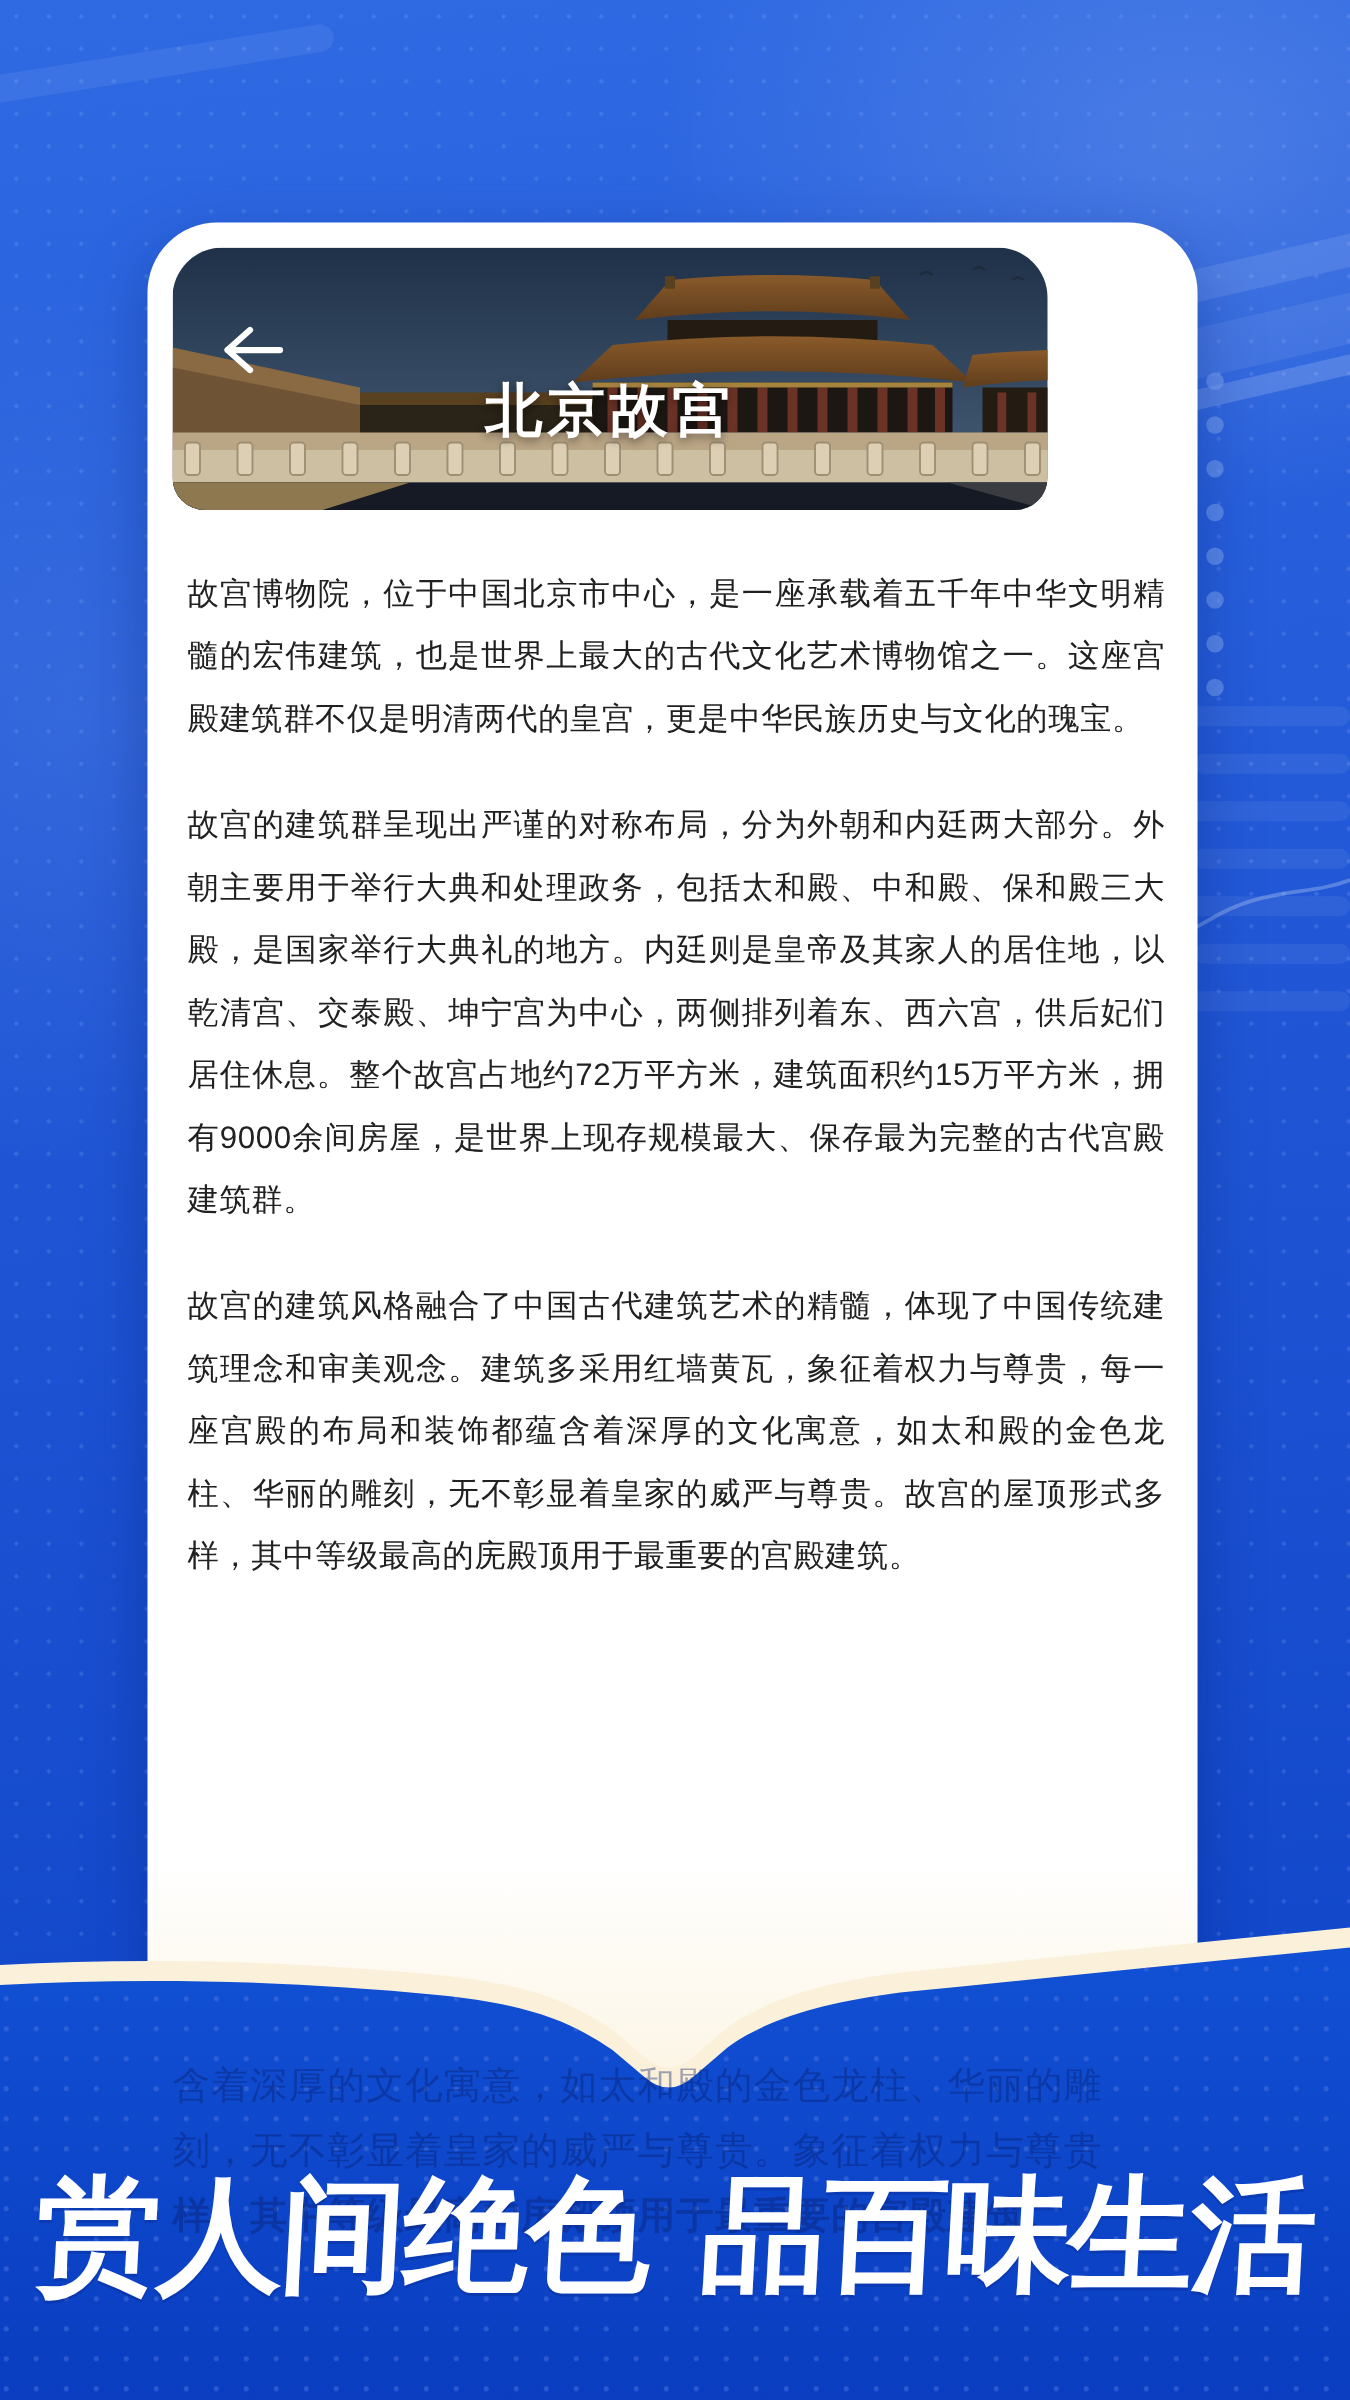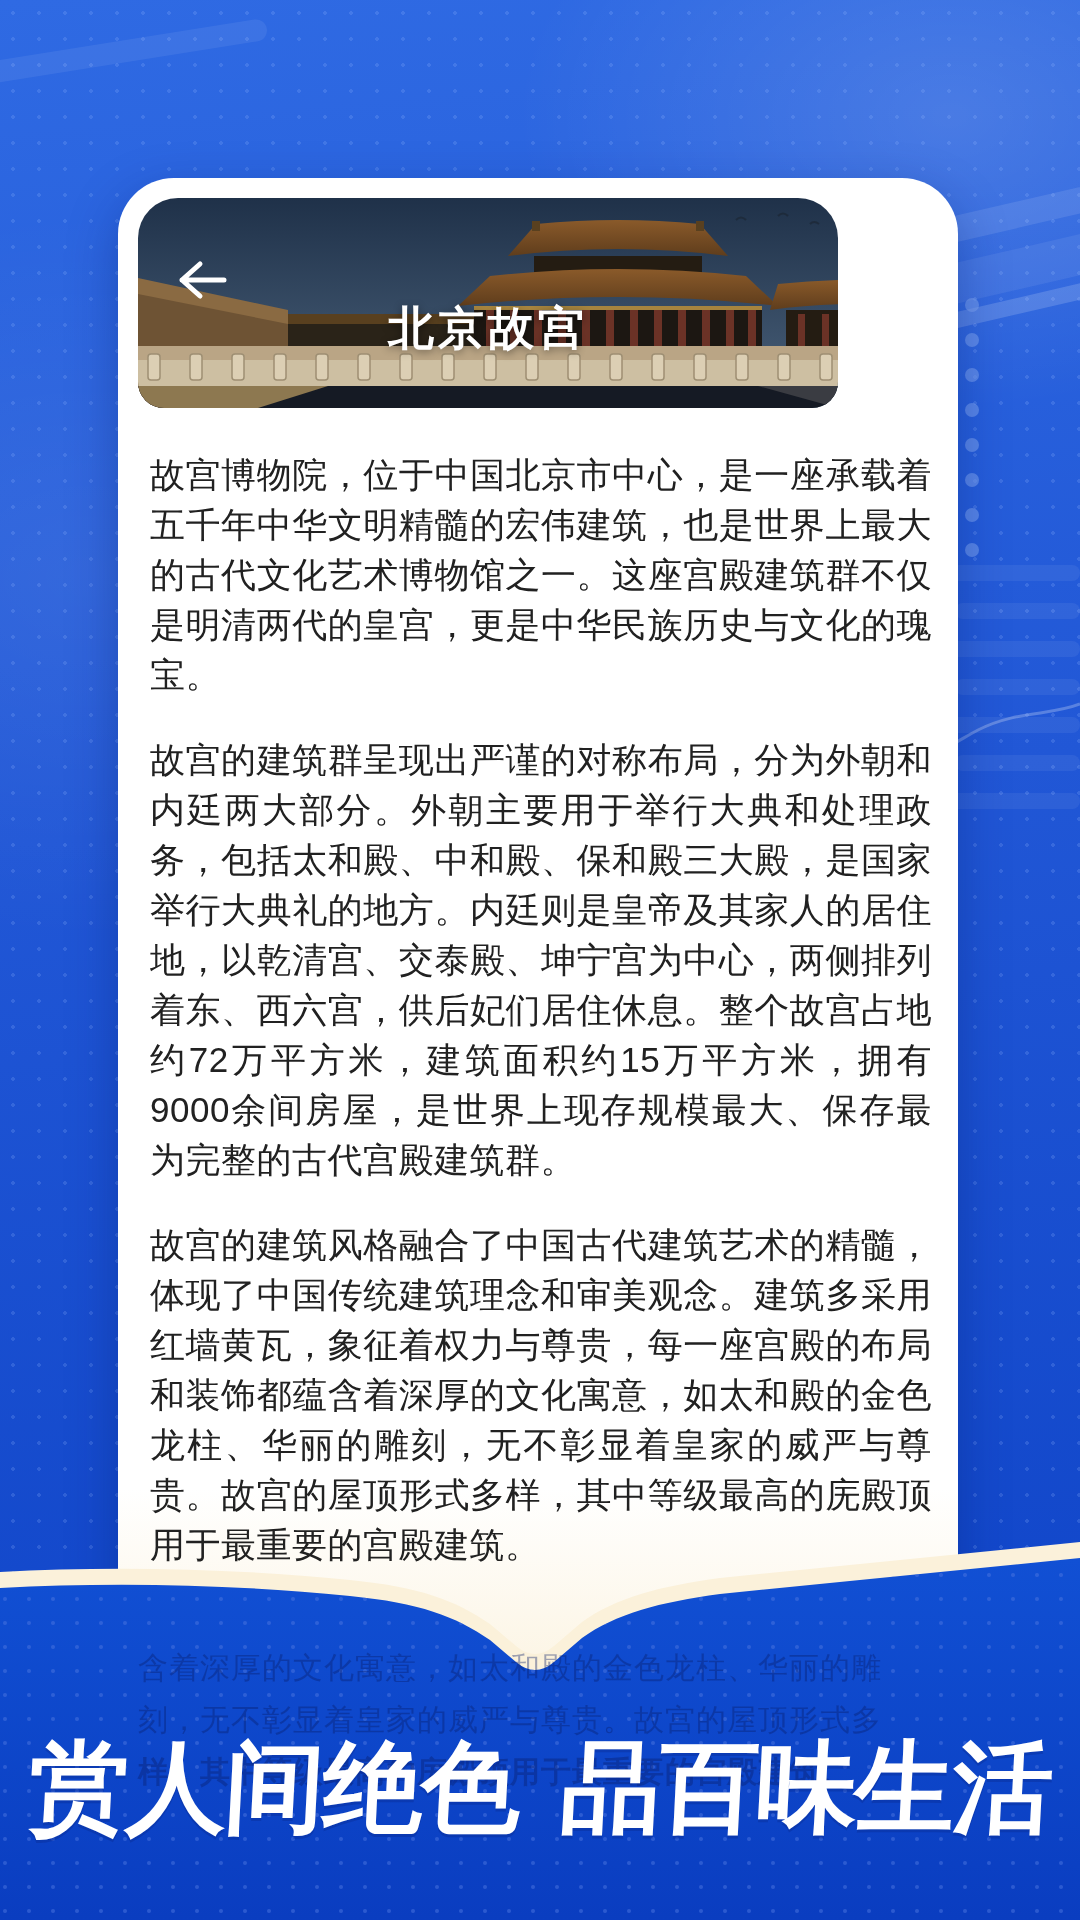--- a/index.html
+++ b/index.html
@@ -33,21 +33,21 @@
   .back-btn{
     position:absolute;left:36px;top:58px;width:56px;height:48px;cursor:pointer;
   }
   .banner-title{
     position:absolute;left:0;right:0;top:100px;text-align:center;
     color:#ffffff;font-size:46px;font-weight:bold;letter-spacing:4px;
     text-shadow:0 2px 8px rgba(0,0,0,.45);
   }
   .article{padding:42px 26px 0 32px;}
   .article p{
-    margin:0 0 35px 0;font-size:35px;line-height:50px;color:#212121;
+    margin:0 0 35px 0;font-size:25px;line-height:50px;color:#212121;
     text-align:justify;letter-spacing:.5px;
   }
 
   
   .overlay{position:absolute;left:0;top:1330px;width:1080px;height:590px;pointer-events:none;}
   .ghost-line{
     position:absolute;left:138px;white-space:nowrap;
     font-size:30px;color:rgba(8,30,105,.38);letter-spacing:1px;text-align:center;
   }
   .slogan{
@@ -221,19 +221,19 @@
     </pattern>
   </defs>
 
   <path d="M0,242 C110,236 230,238 350,250 C420,257 455,270 490,294 L516,316 Q535,332 554,316 L582,292 C615,268 660,256 720,248 C840,236 960,224 1080,212 L1080,590 L0,590 Z" fill="#fbf1da"></path>
 
   <path d="M0,258 C110,252 230,254 350,266 C420,273 455,286 490,310 L516,332 Q535,348 554,332 L582,308 C615,284 660,272 720,264 C840,252 960,240 1080,228 L1080,590 L0,590 Z" fill="url(#ovGrad)"></path>
   <path d="M0,258 C110,252 230,254 350,266 C420,273 455,286 490,310 L516,332 Q535,348 554,332 L582,308 C615,284 660,272 720,264 C840,252 960,240 1080,228 L1080,590 L0,590 Z" fill="url(#ovDots)"></path>
 </svg>
 
 <div class="ghost-line" style="top:1648px;">含着深厚的文化寓意，如太和殿的金色龙柱、华丽的雕</div>
-<div class="ghost-line" style="top:1700px;">刻，无不彰显着皇家的威严与尊贵。故宫的屋顶形式多</div>
+<div class="ghost-line" style="top:1700px;">刻，无不彰显着皇家的威严与尊贵。象征着权力与尊贵</div>
 <div class="ghost-line" style="top:1752px;font-weight:bold;">样，其中等级最高的庑殿顶用于最重要的宫殿建筑。</div>
 
 <div class="slogan">
   <span>赏人间绝色</span>
   <span>品百味生活</span>
 </div>
 
 </body></html>

